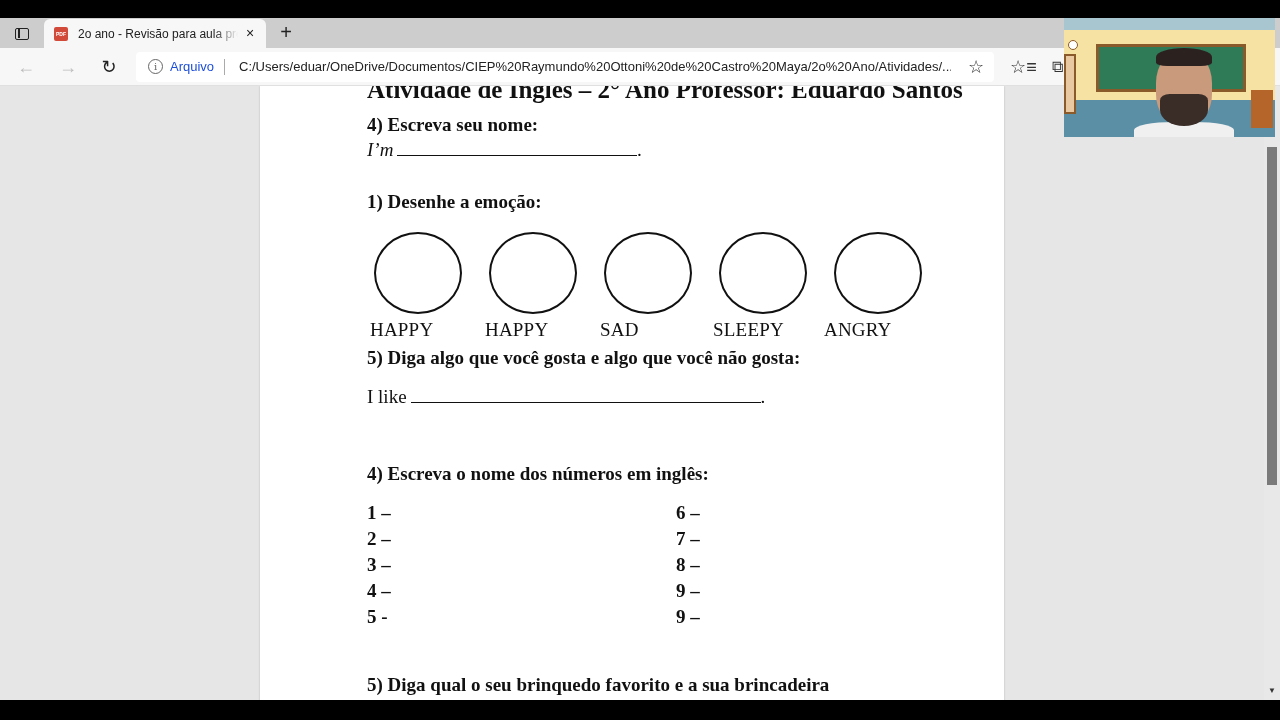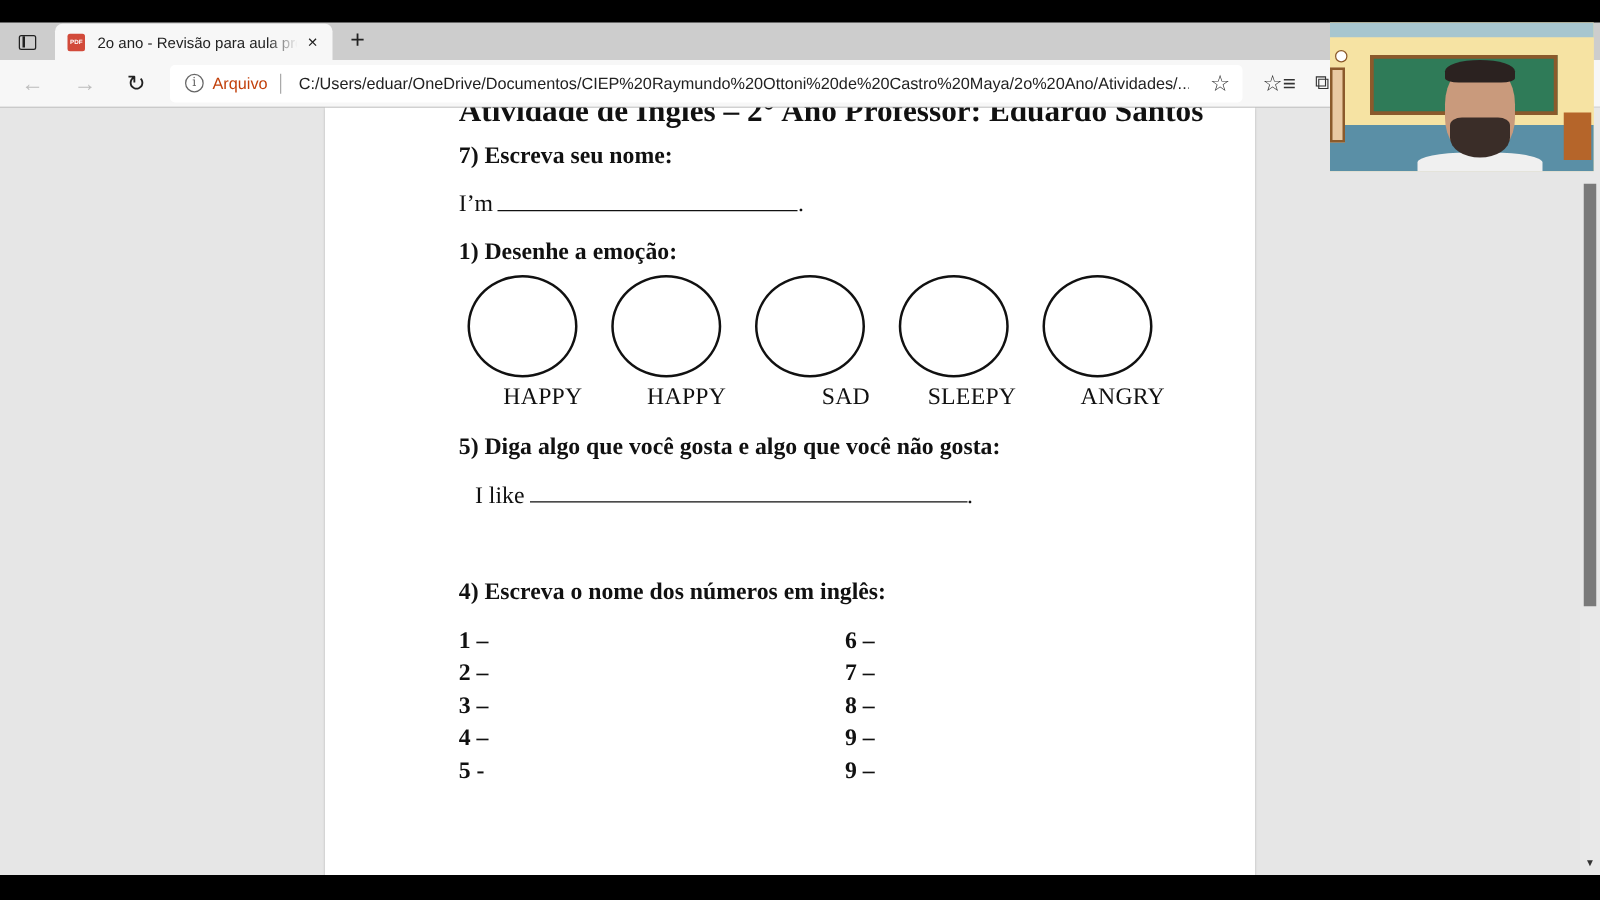--- a/index.html
+++ b/index.html
@@ -18,36 +18,36 @@
   .tab .tab-title { margin-left: 10px; font-size: 12px; color: #222; white-space: nowrap; overflow: hidden; width: 160px; -webkit-mask-image: linear-gradient(to right, #000 85%, transparent); }
   .tab .tab-close { position: absolute; right: 8px; top: 6px; font-size: 14px; color: #222; width: 16px; text-align:center; line-height:16px; }
   .new-tab { position: absolute; left: 274px; top: 3px; width: 24px; height: 24px; font-size: 20px; color: #222; text-align: center; line-height: 22px; }
 
   
   .navbar { position: absolute; left: 0; top: 48px; width: 1280px; height: 38px; background: #f7f7f7; border-bottom: 1px solid #e0e0e0; }
   .nav-btn { position: absolute; top: 7px; width: 24px; height: 24px; text-align: center; line-height: 24px; font-size: 18px; color: #222; }
   .nav-btn.disabled { color: #bdbdbd; }
   .addressbar { position: absolute; left: 136px; top: 4px; width: 858px; height: 30px; background: #fff; border-radius: 4px; }
   .addressbar .info-icon { position: absolute; left: 12px; top: 7px; width: 15px; height: 15px; border: 1.2px solid #666; border-radius: 50%; font-size: 10px; color: #666; text-align:center; line-height: 13px; font-family: "DejaVu Serif", serif; }
-  .addressbar .scheme { position: absolute; left: 34px; top: 7px; font-size: 13px; color: #c2410c; }
+  .addressbar .scheme { position: absolute; left: 34px; top: 7px; font-size: 13px; color: #1d4ed8; }
   .addressbar .sep { position: absolute; left: 88px; top: 7px; width: 1px; height: 16px; background: #aaa; }
   .addressbar .url { position: absolute; left: 103px; top: 7px; font-size: 13px; color: #222; white-space: nowrap; width: 712px; overflow: hidden; }
   .addressbar .fav-add-icon { position: absolute; right: 8px; top: 5px; width: 20px; height: 20px; font-size: 18px; color: #333; line-height: 20px; text-align:center; }
   .fav-btn { position: absolute; left: 1010px; top: 7px; width: 24px; height: 24px; font-size: 18px; color: #333; text-align:center; line-height:24px; }
   .collections-btn { position: absolute; left: 1052px; top: 7px; width: 14px; height: 24px; overflow: hidden; font-size: 16px; color: #333; line-height: 24px; }
 
   
   .viewer { position: absolute; left: 0; top: 86px; width: 1280px; height: 614px; background: #e6e6e6; overflow: hidden; }
   .page { position: absolute; left: 260px; top: 0; width: 744px; height: 640px; background: #fff; box-shadow: 0 0 2px rgba(0,0,0,0.2); font-family: "Liberation Serif", serif; color: #111; }
   .page .heading-cut { position: absolute; left: 107px; top: -10px; font-size: 25px; font-weight: bold; white-space: nowrap; }
   .q { position: absolute; left: 107px; font-size: 19px; font-weight: bold; white-space: nowrap; }
   .line-row { position: absolute; left: 107px; font-size: 19px; white-space: nowrap; }
   .blank { display: inline-block; border-bottom: 1px solid #111; height: 1px; vertical-align: baseline; margin-left: 4px; }
   .faces { position: absolute; left: 0; top: 134px; width: 744px; height: 120px; }
-  .face { position: absolute; top: 0; text-align: right; }
+  .face { position: absolute; top: 12px; text-align: left; }
   .face .circle { width: 88px; height: 82px; border: 2.5px solid #111; border-radius: 50%; margin: 0 auto; }
   .face .label { font-size: 19px; margin-top: 5px; letter-spacing: 0.2px; }
   .numbers { position: absolute; left: 107px; top: 416px; width: 400px; }
   .num { position: absolute; font-size: 19px; font-weight: bold; white-space: nowrap; }
 
   
   .scrollbar { position: absolute; left: 1264px; top: 86px; width: 16px; height: 614px; background: #e8e8e8; }
   .scroll-thumb { position: absolute; left: 3px; top: 61px; width: 10px; height: 338px; background: #7a7a7a; }
   .scroll-down { position: absolute; left: 3px; top: 600px; width: 10px; height: 10px; font-size: 8px; color: #333; text-align: center; line-height: 10px; }
 
@@ -95,22 +95,22 @@
       <div class="fav-add-icon">☆</div>
     </div>
     <div class="fav-btn">☆≡</div>
     <div class="collections-btn">⧉</div>
   </div>
 
   <div class="viewer">
     <div class="page">
       <div class="heading-cut">Atividade de Inglês – 2° Ano     Professor: Eduardo Santos</div>
 
-      <div class="q" style="top:28px;">7) Escreva seu nome:</div>
-      <div class="line-row" style="top:67px;">
+      <div class="q" style="top:28px;">4) Escreva seu nome:</div>
+      <div class="line-row" style="top:53px;font-style:italic;">
         <span>I’m</span><span class="blank" style="width:240px;"></span><span>.</span>
       </div>
 
       <div class="q" style="top:105px;">1) Desenhe a emoção:</div>
       <div class="faces">
         <div class="face" style="left:110px;width:96px;">
           <div class="circle"></div>
           <div class="label">HAPPY</div>
         </div>
         <div class="face" style="left:225px;width:96px;">
@@ -125,38 +125,39 @@
           <div class="circle"></div>
           <div class="label">SAD</div>
         </div>
         <div class="face" style="left:564px;width:108px;">
           <div class="circle"></div>
           <div class="label">ANGRY</div>
         </div>
       </div>
 
       <div class="q" style="top:261px;">5) Diga algo que você gosta e algo que você não gosta:</div>
-      <div class="line-row" style="top:300px;margin-left:13px;">
+      <div class="line-row" style="top:300px;">
         <span>I like</span><span class="blank" style="width:350px;"></span><span>.</span>
       </div>
 
       <div class="q" style="top:377px;">4) Escreva o nome dos números em inglês:</div>
       <div class="numbers">
         <div class="num" style="left:0;top:0;">1 –</div>
         <div class="num" style="left:0;top:26px;">2 –</div>
         <div class="num" style="left:0;top:52px;">3 –</div>
         <div class="num" style="left:0;top:78px;">4 –</div>
         <div class="num" style="left:0;top:104px;">5 -</div>
         <div class="num" style="left:309px;top:0;">6 –</div>
         <div class="num" style="left:309px;top:26px;">7 –</div>
         <div class="num" style="left:309px;top:52px;">8 –</div>
         <div class="num" style="left:309px;top:78px;">9 –</div>
         <div class="num" style="left:309px;top:104px;">9 –</div>
       </div>
 
+      <div class="q" style="top:588px;">5) Diga qual o seu brinquedo favorito e a sua brincadeira</div>
     </div>
   </div>
 
   <div class="scrollbar">
     <div class="scroll-thumb"></div>
     <div class="scroll-down">▼</div>
   </div>
 
   <div class="webcam">
     <div class="wc-ceiling"></div>

